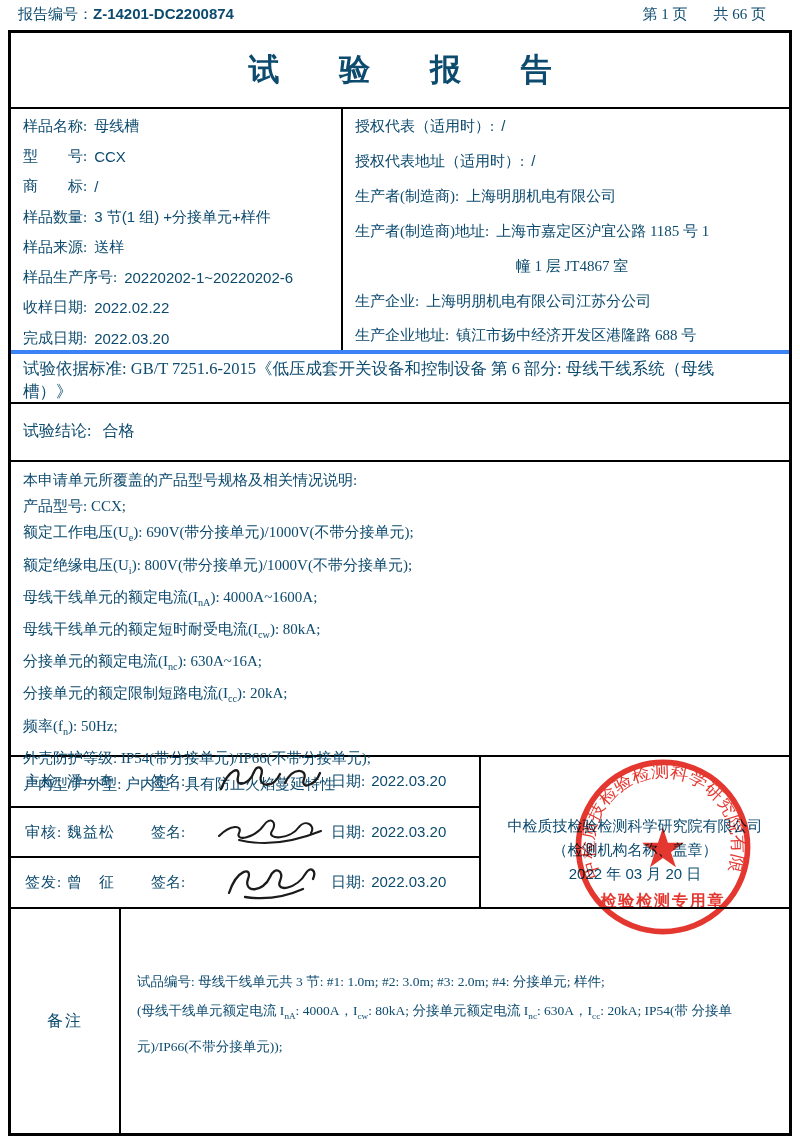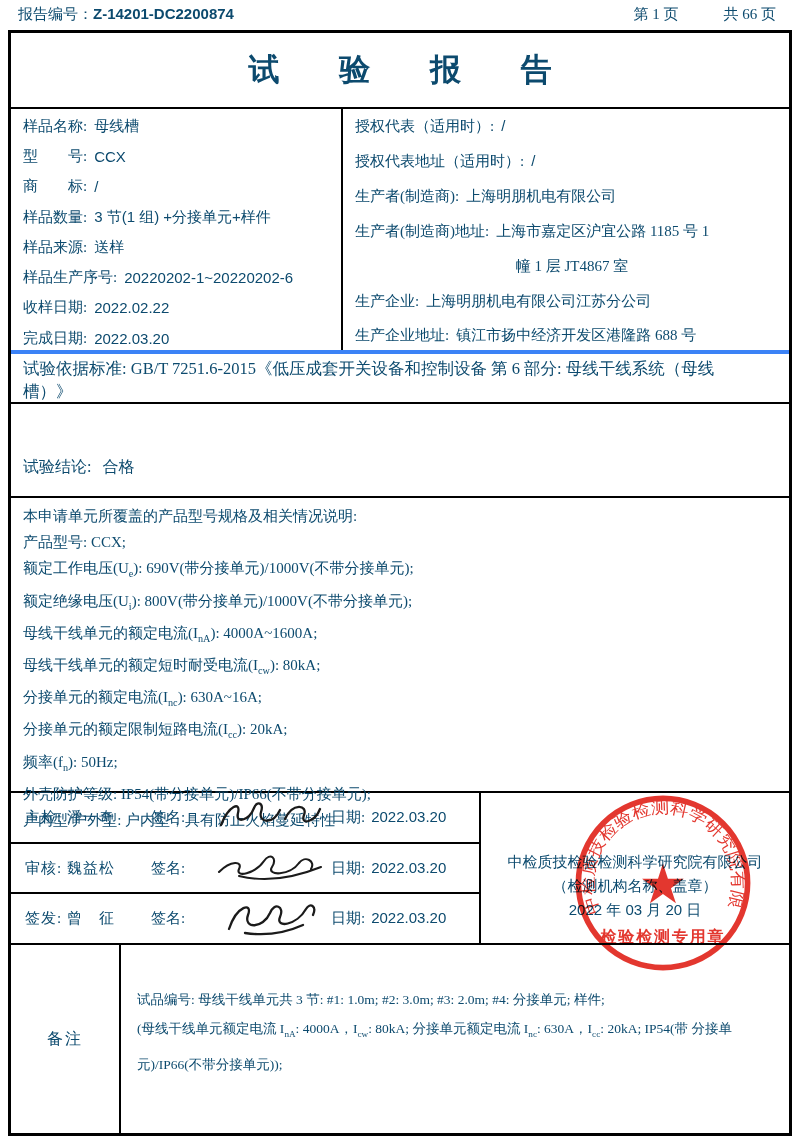--- a/index.html
+++ b/index.html
@@ -2,41 +2,41 @@
 <html><head>
 <meta charset="utf-8">
 <style>
   html,body{margin:0;padding:0;background:#fff;}
   .page{position:relative;width:800px;height:1142px;background:#fff;color:#0c4a6e;
         font-family:"Liberation Serif","DejaVu Serif",serif;overflow:hidden;}
   
   .hdr{position:absolute;top:5px;left:18px;right:24px;display:flex;justify-content:space-between;
        font-size:15px;}
   .hdr .no{font-family:"Liberation Sans","DejaVu Sans",sans-serif;font-weight:bold;}
-  .hdr .pages{display:flex;gap:45px;}
+  .hdr .pages{display:flex;gap:26px;margin-right:10px;}
   
   .doc{position:absolute;top:30px;left:8px;width:784px;height:1106px;border:3px solid #000;
        box-sizing:border-box;display:flex;flex-direction:column;}
   .title-cell{height:76px;border-bottom:2px solid #000;box-sizing:border-box;display:flex;
        align-items:center;justify-content:center;font-size:31px;font-weight:600;
        letter-spacing:26px;text-indent:26px;}
   
   .info{height:245px;border-bottom:4px solid #3b82f6;box-sizing:border-box;display:flex;font-size:15px;}
   .info-l{width:332px;border-right:2px solid #000;box-sizing:border-box;padding:2px 0 0 12px;}
   .info-l .irow{height:30.3px;display:flex;align-items:center;white-space:nowrap;}
   .info-r{flex:1;padding:0 0 0 12px;}
   .info-r .rrow{line-height:34.9px;white-space:nowrap;}
   .info-r .rrow2{line-height:34.9px;text-align:center;}
   .val{font-family:"Liberation Sans","DejaVu Sans",sans-serif;}
   .lbl{margin-right:7px;}
   
   .std{height:50px;border-bottom:2px solid #000;box-sizing:border-box;padding:3px 26px 0 12px;
        font-size:16.5px;line-height:23px;}
   .concl{height:58px;border-bottom:2px solid #000;box-sizing:border-box;padding:17px 12px 0 12px;
-       font-size:16px;margin-top:36px;}
+       font-size:16px;}
   
   .spec{height:295px;border-bottom:2px solid #000;box-sizing:border-box;padding:5px 12px 0 12px;
        font-size:15px;line-height:26.2px;}
   .spec sub, .remark sub{font-size:.68em;}
   
   .signarea{height:152px;border-bottom:2px solid #000;box-sizing:border-box;display:flex;}
   .sign-l{width:470px;border-right:2px solid #000;box-sizing:border-box;display:flex;flex-direction:column;}
   .srow{flex:1;display:flex;align-items:center;padding:0 0 0 14px;font-size:15px;}
   .srow + .srow{border-top:2px solid #000;}
   .s-role{width:126px;white-space:nowrap;letter-spacing:1px;}

